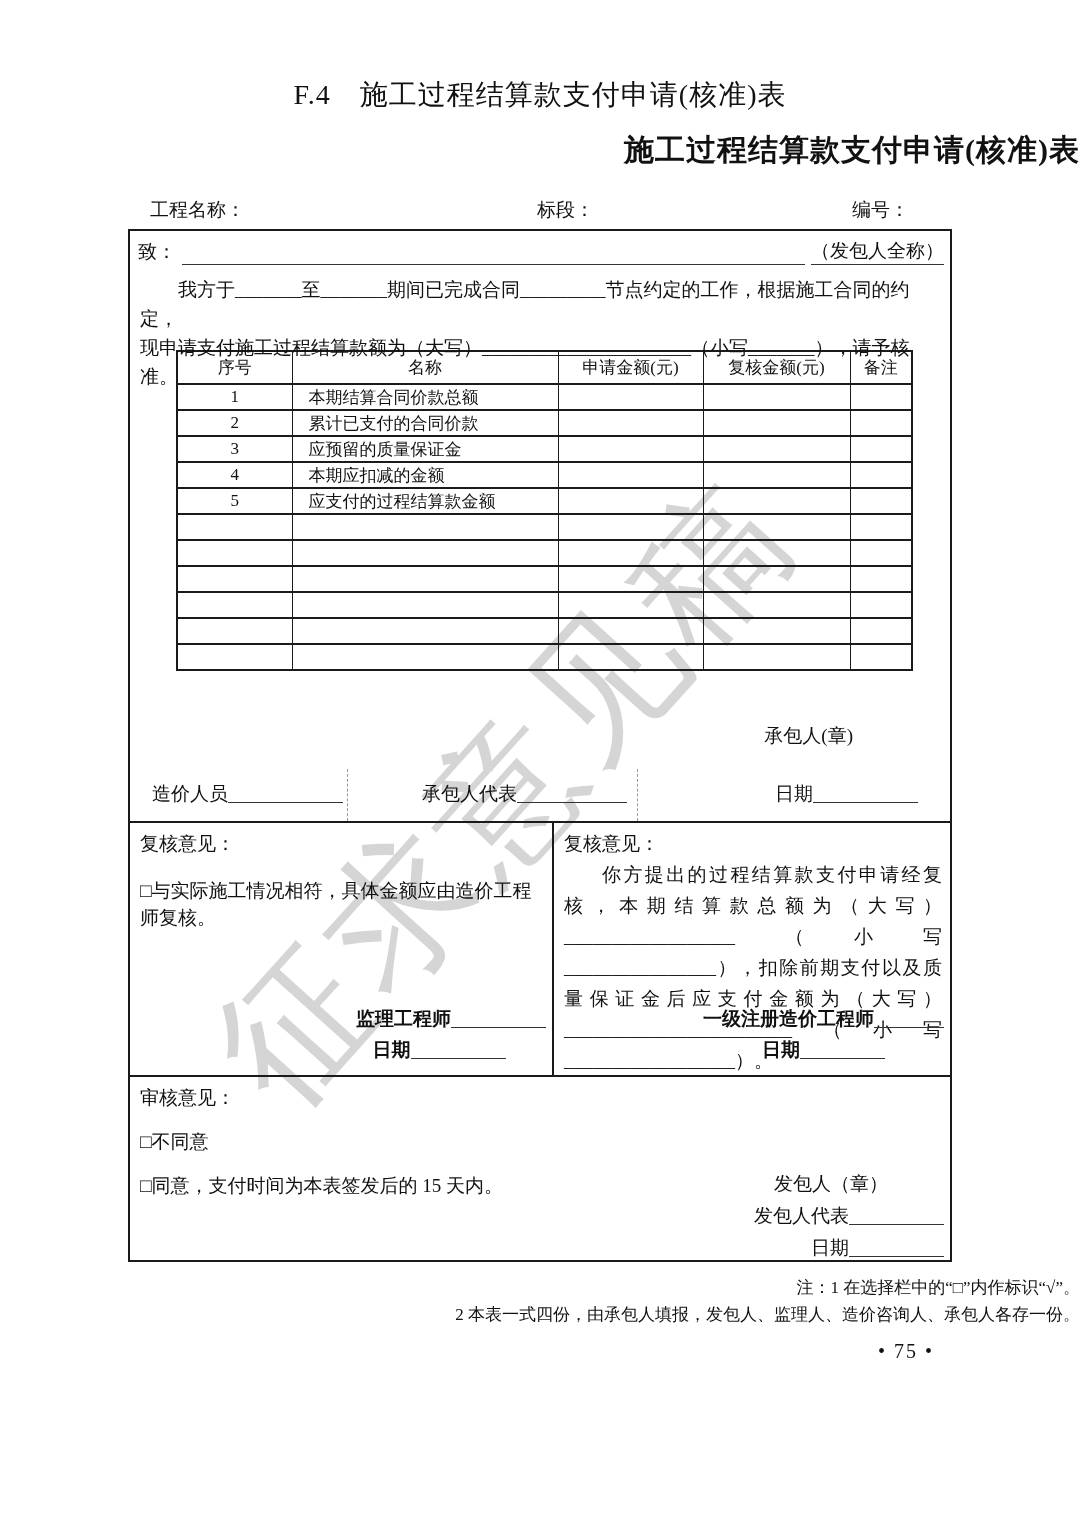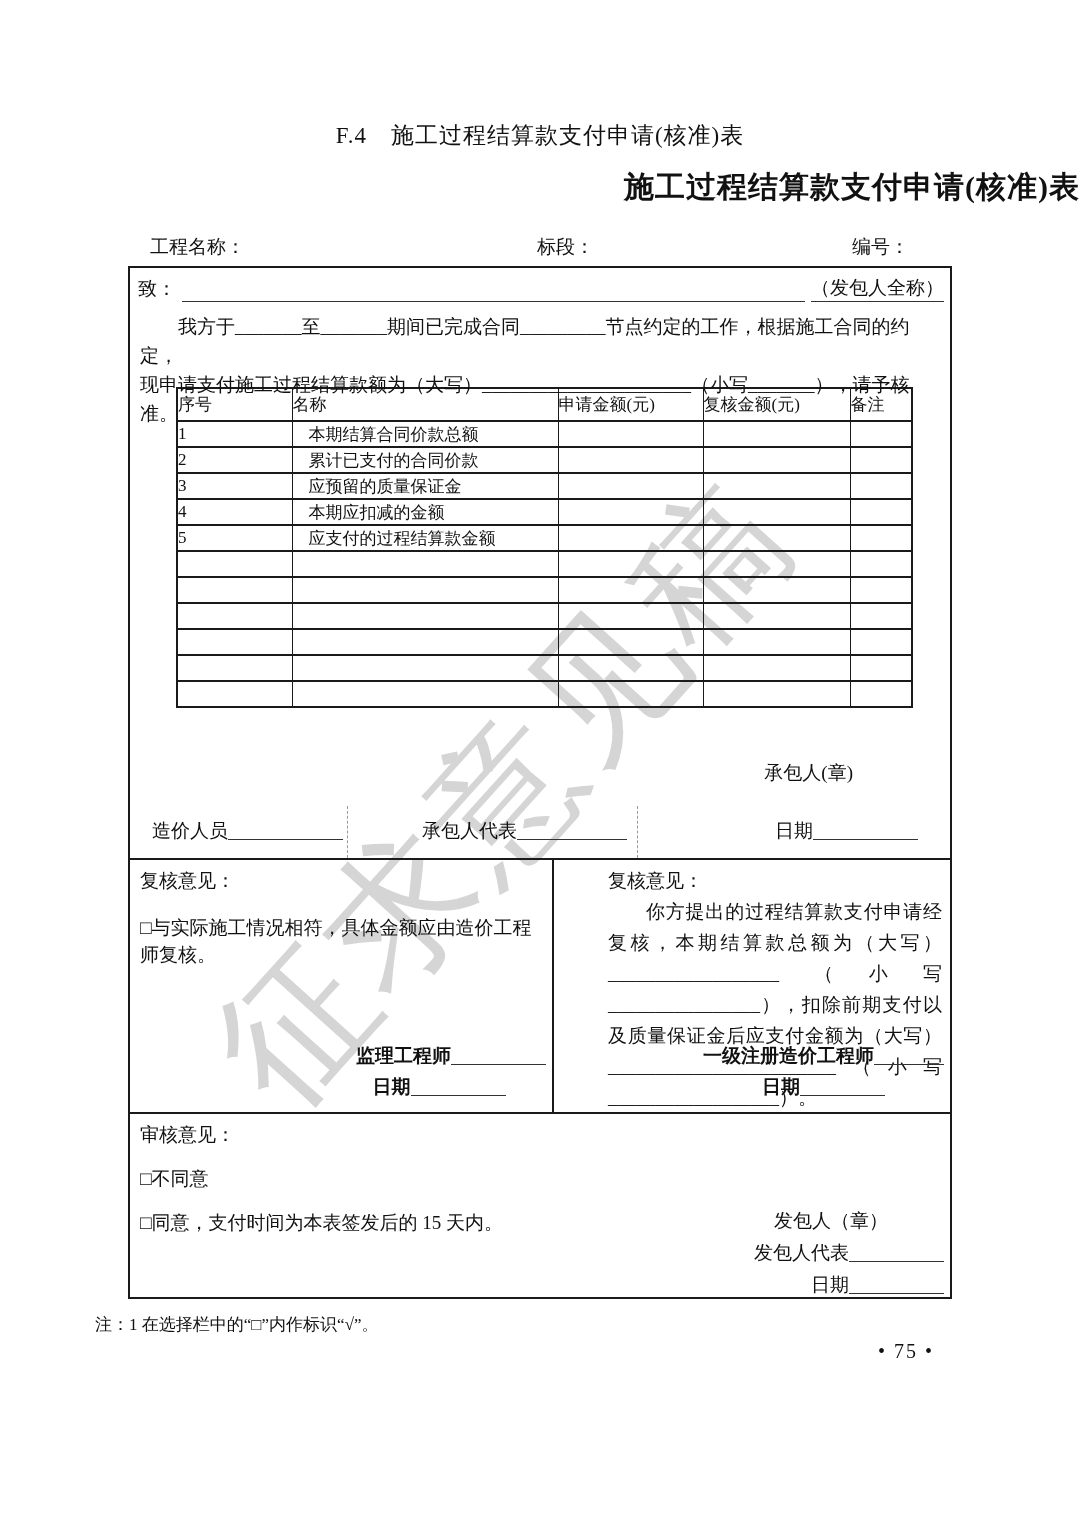--- a/index.html
+++ b/index.html
@@ -14,21 +14,21 @@
   }
   
   .watermark{
     position:absolute;left:505px;top:795px;
     transform:translate(-50%,-50%) rotate(-48deg);
     font-size:148px;letter-spacing:6px;white-space:nowrap;
     color:#d5d5d5;z-index:0;font-weight:400;pointer-events:none;
   }
   .content{position:relative;z-index:1;}
 
-  .kicker{margin-top:120px;text-align:center;font-size:23px;letter-spacing:1px;}
+  .kicker{margin-top:76px;text-align:center;font-size:28px;letter-spacing:1px;}
   .title{margin:16px 0 0 0;text-align:right;font-size:30px;font-weight:bold;letter-spacing:1px;}
 
   .meta-row{position:relative;height:26px;margin-top:26px;font-size:19px;padding-left:36px;}
   .meta-row .m1{position:absolute;left:150px;}
   .meta-row .m2{position:absolute;left:537px;}
   .meta-row .m3{position:absolute;left:852px;}
 
   .form-box{
     box-sizing:border-box;
     margin:6px 0 0 128px;width:824px;height:1033px;
@@ -45,50 +45,50 @@
   .para{margin:10px 10px 0 10px;line-height:29px;height:58px;}
   .para-line.indent{text-indent:2em;}
 
   table.amounts{
     border-collapse:collapse;table-layout:fixed;
     margin:17px 0 0 46px;width:735px;
     font-size:17px;
   }
   table.amounts th,table.amounts td{
     border:1px solid #1a1a1a;border-top-width:2px;border-bottom-width:2px;
-    padding:0;text-align:left;overflow:hidden;white-space:nowrap;
+    padding:0;text-align:center;overflow:hidden;white-space:nowrap;
   }
   table.amounts{border:2px solid #1a1a1a;}
   table.amounts th{height:31px;font-weight:normal;}
   table.amounts td{height:24px;}
   table.amounts td.c-name{text-align:left;padding-left:16px;}
 
   .contractor-block{position:relative;height:150px;}
   .contractor-block .seal{position:absolute;right:97px;top:52px;}
   .sig{position:absolute;bottom:14px;white-space:nowrap;}
   .sig.s1{left:22px;}
   .sig.s2{left:292px;}
   .sig.s3{right:32px;}
   .dash-sep{position:absolute;bottom:0;height:52px;border-left:1px dashed #999;}
   .ds1{left:217px;}
   .ds2{left:507px;}
 
-  .review-row{display:flex;height:252px;border-top:2px solid #1a1a1a;gap:44px;}
+  .review-row{display:flex;height:252px;border-top:2px solid #1a1a1a;}
   .review-left{box-sizing:border-box;width:424px;border-right:2px solid #1a1a1a;padding:8px 10px;position:relative;}
   .review-right{box-sizing:border-box;flex:1;padding:8px 8px 8px 10px;position:relative;}
   .opt{margin-top:20px;line-height:27px;}
   .sig-area{position:absolute;bottom:10px;right:6px;text-align:center;line-height:31px;white-space:nowrap;font-weight:bold;}
   .review-right .body{margin-top:2px;line-height:31px;text-indent:2em;text-align:justify;}
 
   .audit{box-sizing:border-box;height:197px;border-top:2px solid #1a1a1a;padding:8px 10px;position:relative;}
   .audit .opt{margin-top:17px;}
   .audit .sign-block{position:absolute;bottom:8px;right:6px;text-align:right;line-height:32px;white-space:nowrap;}
   .audit .seal-line{margin-right:56px;}
 
-  .notes{margin:12px 0 0 95px;font-size:17px;line-height:27px;}
+  .notes{margin:12px 0 0 95px;font-size:17px;line-height:27px;text-align:right;}
   .notes .note2{margin-left:40px;}
 
   .page-number{position:absolute;left:878px;top:1340px;font-size:20px;letter-spacing:2px;}
 
   .w70{width:70px;} .w85{width:85px;} .w95{width:95px;}
   .w105{width:105px;} .w110{width:110px;} .w115{width:115px;}
 </style>
 </head>
 <body>
 
@@ -252,17 +252,18 @@
           <div class="seal-line">发包人（章）</div>
           <div><span>发包人代表</span><span class="blank w95"></span></div>
           <div><span>日期</span><span class="blank w95"></span></div>
         </div>
       </div>
 
     </div>
 
     <div class="notes">
       <div>注：1 在选择栏中的“□”内作标识“√”。</div>
+      <div class="note2">2 本表一式四份，由承包人填报，发包人、监理人、造价咨询人、承包人各存一份。</div>
     </div>
   </div>
 
   <div class="page-number">• 75 •</div>
 </div>
 
 </body></html>

